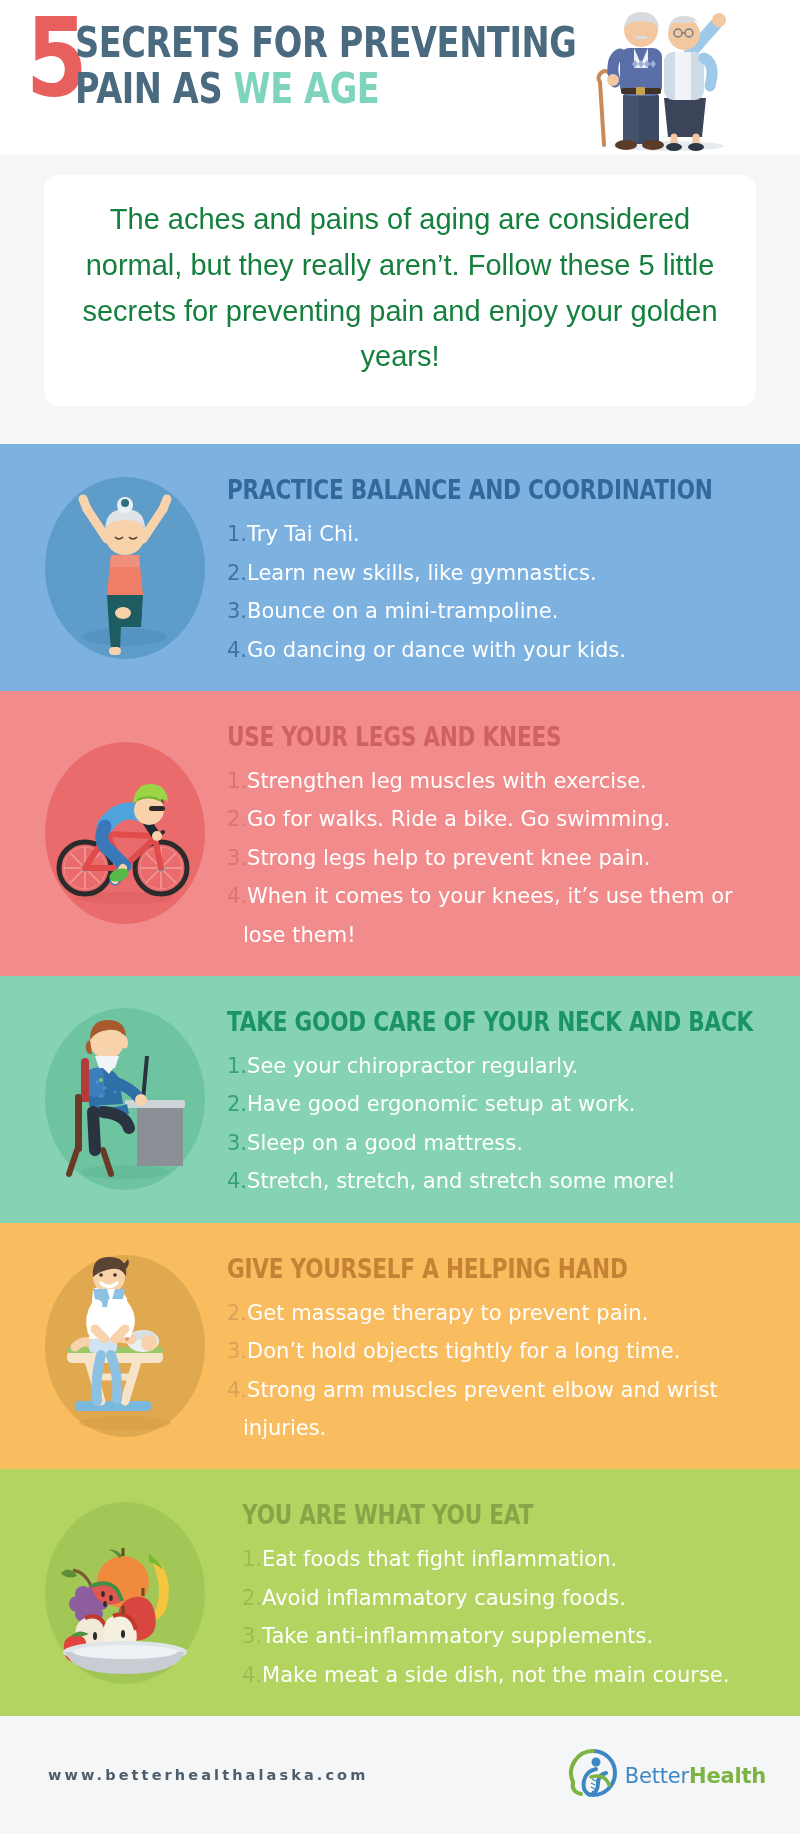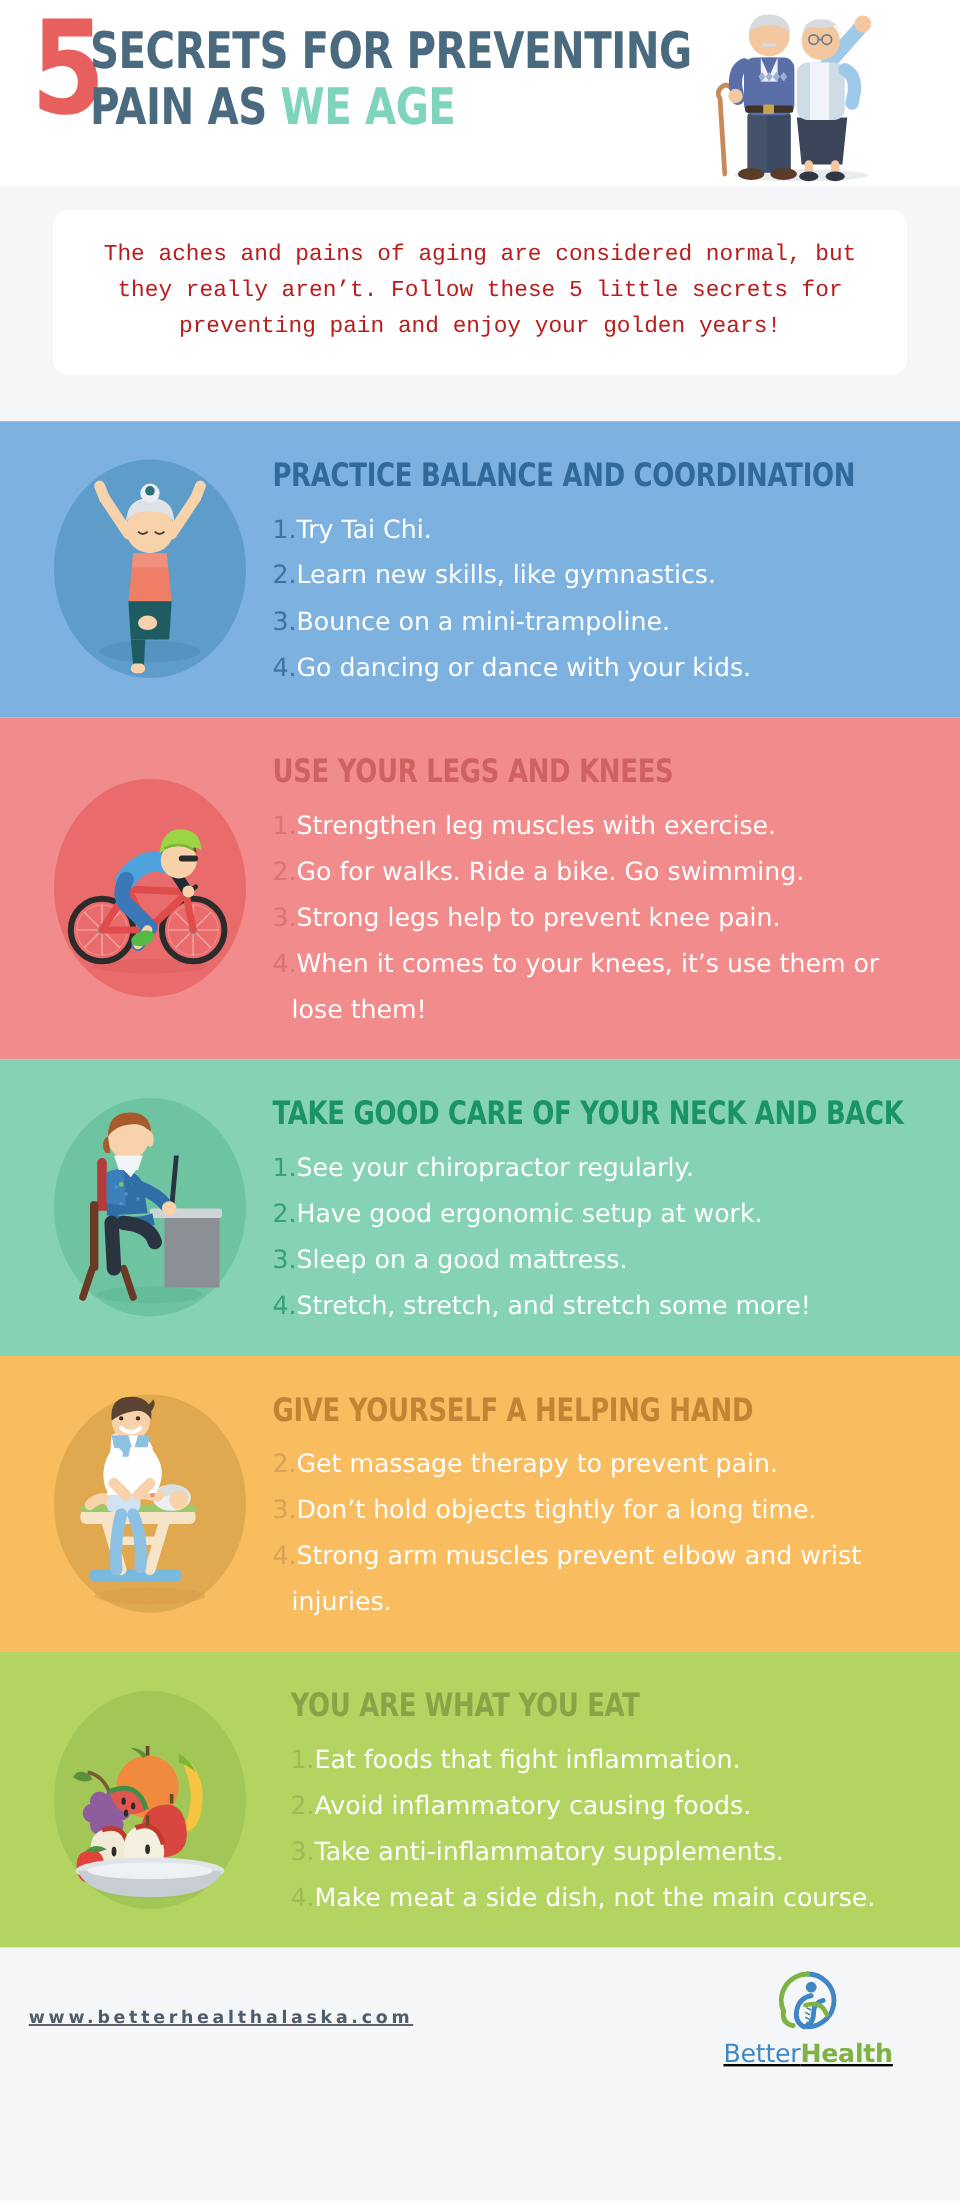--- a/index.html
+++ b/index.html
@@ -66,24 +66,24 @@
   }
   .intro-card {
     margin: 0 auto;
     width: 712px;
     background: #ffffff;
     border-radius: 14px;
     padding: 22px 34px 26px 34px;
     text-align: center;
   }
   .intro-card p {
-    font-family: Liberation Mono, monospace;
-    font-size: 19px;
+    font-family: Liberation Sans, sans-serif;
+    font-size: 29px;
     line-height: 1.58;
-    color: #b91c1c;
+    color: #15803d;
     font-weight: 400;
   }
 
   
   .section {
     position: relative;
     display: flex;
     align-items: flex-start;
     padding: 22px 26px 22px 22px;
   }
@@ -151,32 +151,31 @@
   .s-lime   .sec-head { color: #8aa347; }
   .s-lime   .num { color: #9cbb55; }
 
   
   .footer {
     height: 118px;
     background: #f4f6f7;
     display: flex;
     align-items: center;
     justify-content: space-between;
-    padding: 0 34px 0 24px;
+    padding: 0 34px 0 48px;
     position: relative;
-    text-decoration: underline;
   }
   .footer-url {
     font-family: "DejaVu Sans", sans-serif;
     font-size: 14.5px;
     font-weight: bold;
     letter-spacing: 3.1px;
     color: #4d5d6b;
   }
-  .brand { display: flex; flex-direction: column; align-items: center; margin-right: 22px; }
+  .brand { display: flex; flex-direction: row; align-items: center; }
   .brand-name {
     font-family: "DejaVu Sans", sans-serif;
     font-size: 21px;
     margin-top: 2px;
     letter-spacing: -0.2px;
   }
   .brand-better { color: #3f87c4; }
   .brand-health { color: #7cb342; font-weight: bold; }
 </style>
 </head>

